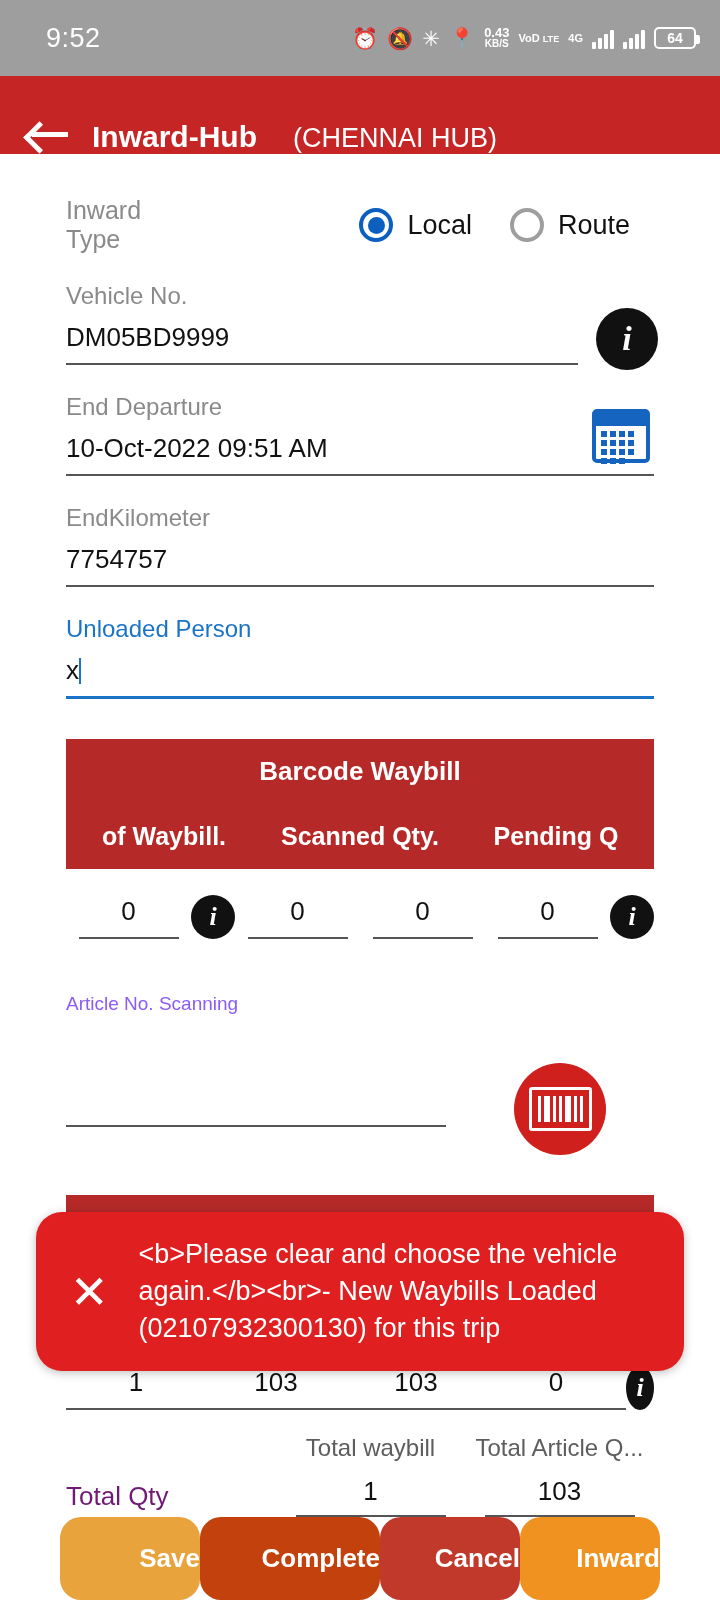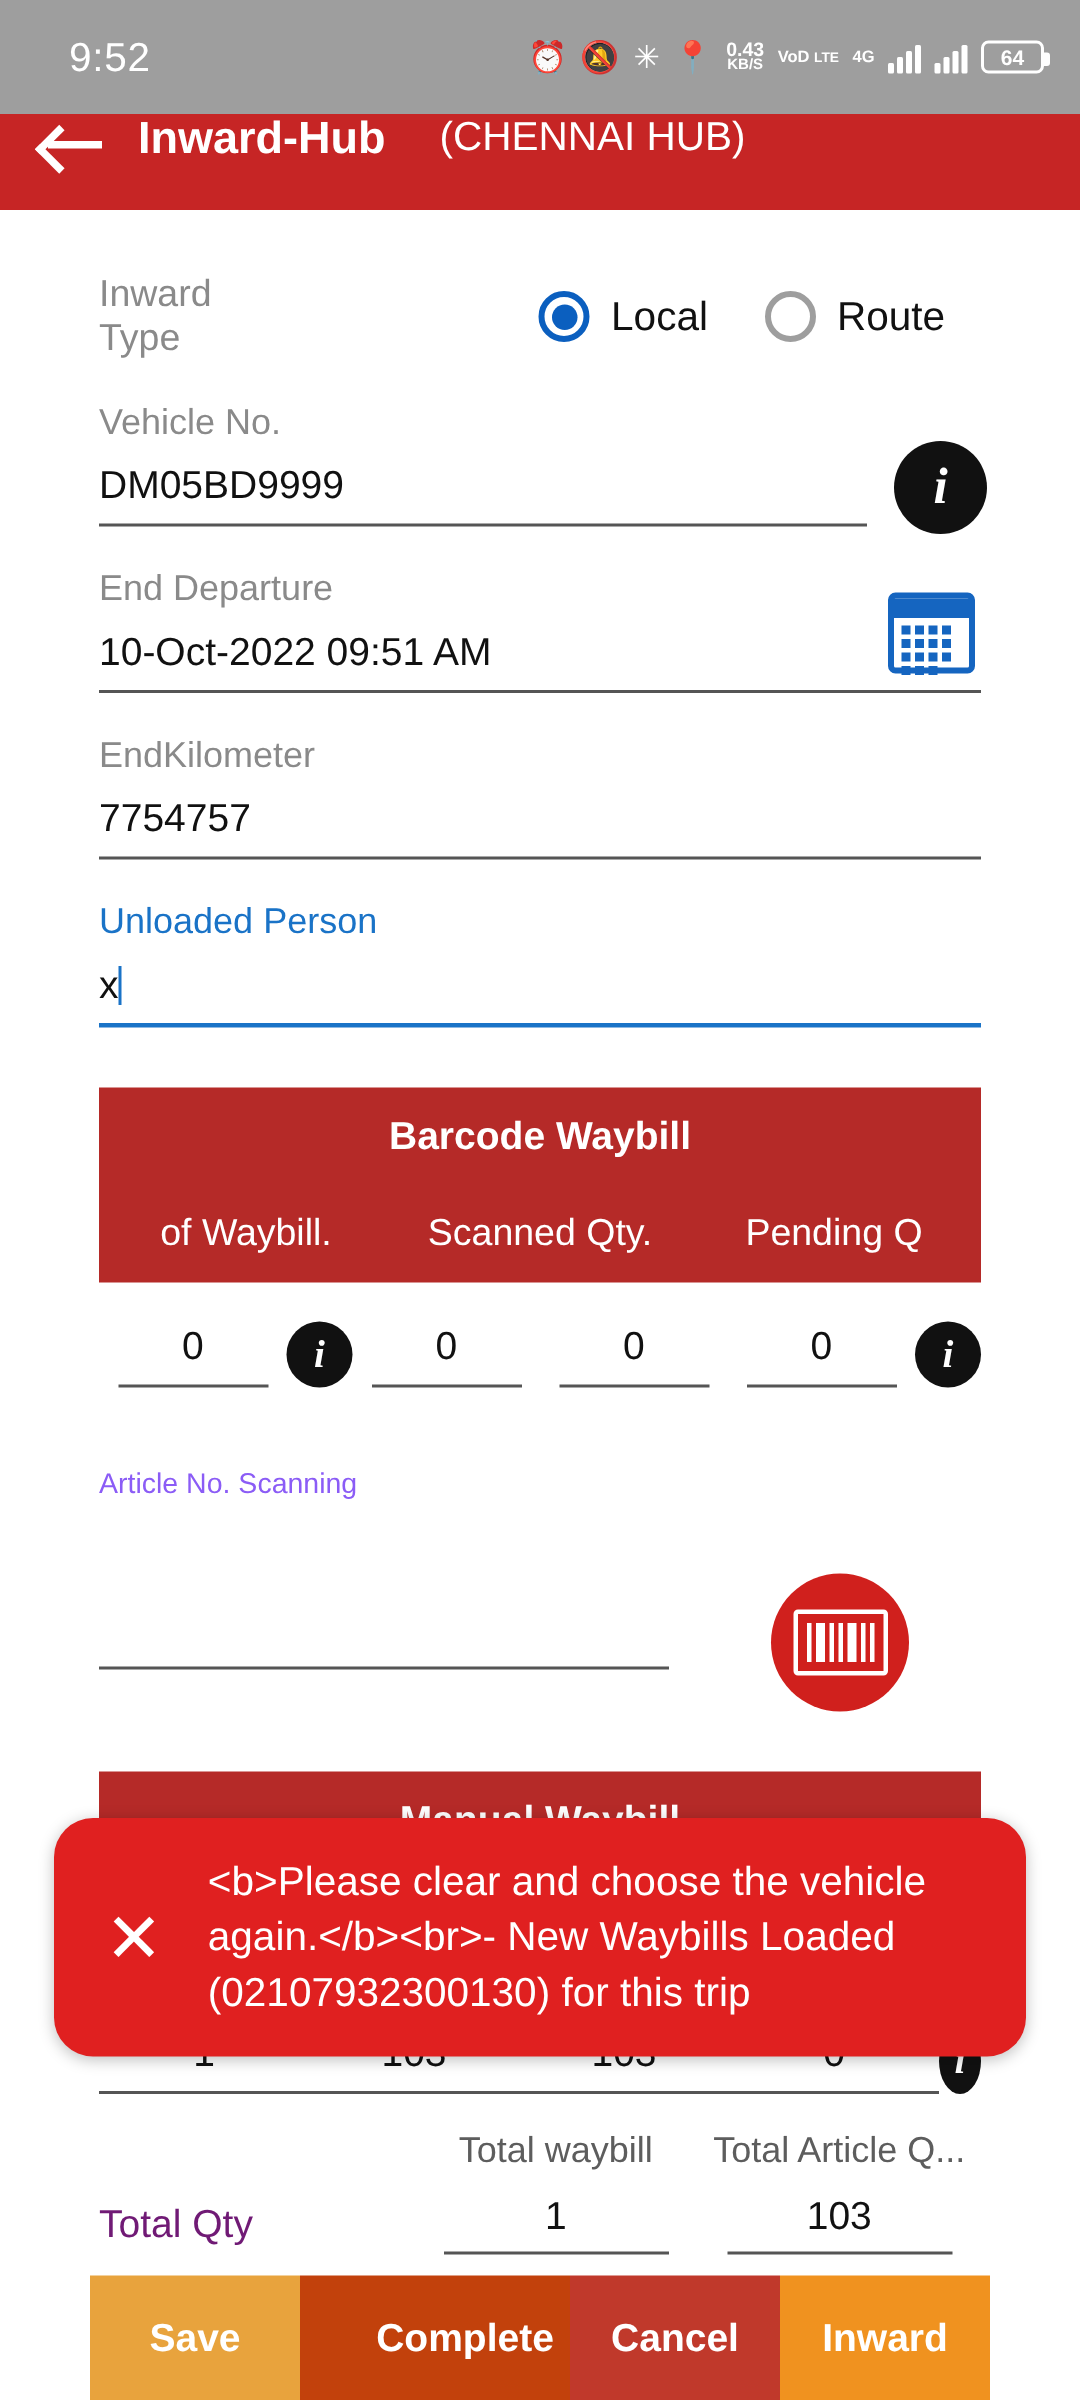--- a/index.html
+++ b/index.html
@@ -26,21 +26,21 @@
   .bars i { display: block; width: 4px; background: #fff; border-radius: 1px; }
   .bars i:nth-child(1){height:7px}.bars i:nth-child(2){height:11px}
   .bars i:nth-child(3){height:15px}.bars i:nth-child(4){height:19px}
   .batt { width: 42px; height: 22px; border: 2px solid #fff; border-radius: 5px;
           position: relative; display: flex; align-items: center; justify-content: center;
           font-size: 14px; font-weight: 600; }
   .batt::after { content:""; position:absolute; right:-6px; top:6px; width:4px; height:9px;
           background:#fff; border-radius:0 2px 2px 0;}
 
   
-  .appbar { height: 64px; background: #c62525; display: flex; align-items: flex-start;
+  .appbar { height: 78px; background: #c62525; display: flex; align-items: flex-end;
             padding: 0 22px; color: #fff; }
   .back-arrow { width: 52px; height: 40px; position: relative; margin-right: 18px; cursor: pointer; }
   .back-arrow::before { content:""; position:absolute; left:10px; top:18px; width:36px; height:5px; background:#fff; }
   .back-arrow::after { content:""; position:absolute; left:6px; top:12px; width:18px; height:18px;
             border-left:5px solid #fff; border-bottom:5px solid #fff; transform: rotate(45deg); }
   .appbar-title { font-size: 30px; font-weight: bold; }
   .appbar-sub { font-size: 27px; margin-left: 36px; font-weight: 400; }
 
   
   .content { padding: 0 66px; position: relative; }
@@ -68,21 +68,21 @@
                 display: flex; align-items: center; justify-content: center; cursor: pointer; }
   .cal-icon { position: absolute; right: 4px; top: 16px; width: 58px; height: 54px;
               border: 4px solid #1565c0; border-radius: 5px; background:#fff; }
   .cal-icon::before { content:""; position:absolute; left:0; right:0; top:0; height: 13px; background:#1565c0;}
   .cal-dots { position:absolute; left: 5px; top: 18px; width: 40px; display:flex; flex-wrap: wrap; gap: 3px;}
   .cal-dots span { width: 6px; height: 6px; background:#1565c0; display:block; }
 
   
   .section-bar { background: #b52a28; color: #fff; text-align: center; font-weight: bold;
                  font-size: 26px; padding: 17px 0; margin-top: 40px; }
-  .head-bar { background: #b52a28; color: #fff; font-weight: normal; font-size: 25px;
+  .head-bar { background: #b52a28; color: #fff; font-weight: bold; font-size: 25px;
               display: flex; padding: 18px 0; }
   .head-bar span { flex: 1; text-align: center; white-space: nowrap; }
   .num-row { display: flex; align-items: center; margin-top: 26px; }
   .num-cell { flex: 1; text-align: center; position: relative; }
   .num-cell u { display: block; width: 100px; margin: 0 auto; border-bottom: 2px solid #555;
                 padding-bottom: 10px; font-size: 26px; text-decoration: none; color:#111; }
   .inline-badge { width: 44px; height: 44px; border-radius: 50%; background:#111; color:#fff;
                   font-family:"Liberation Serif", serif; font-style: italic; font-weight: bold;
                   font-size: 26px; display:flex; align-items:center; justify-content:center; }
 
@@ -112,22 +112,22 @@
   
   .toast { position: absolute; left: 36px; top: 1212px; width: 648px; background: #e02020;
            border-radius: 26px; color: #fff; display: flex; align-items: center;
            padding: 24px 26px; gap: 22px; box-shadow: 0 2px 10px rgba(0,0,0,.25); }
   .toast-x { font-size: 46px; line-height: 34px; font-weight: 300; cursor: pointer; padding: 0 8px;}
   .toast-msg { font-size: 27px; line-height: 37px; }
 
   
   .footer { position: absolute; left: 0; bottom: 0; width: 720px; display: flex;
             padding: 0 60px; }
-  .fbtn { flex: 1; text-align: center; color: #fff; font-weight: bold; font-size: 26px;
-          padding: 26px 0; cursor: pointer; }
+  .fbtn { flex: 1; text-align: right; color: #fff; font-weight: bold; font-size: 26px;
+          padding: 26px 0; cursor: pointer; border-radius: 21px; }
   .fbtn.save { background: #e8a33d; }
   .fbtn.complete { background: #c2410c; padding-left: 40px; }
   .fbtn.cancel { background: #c0392b; }
   .fbtn.inward { background: #f0921f; }
 </style>
 </head>
 <body>
 
 <div class="screen">
 

